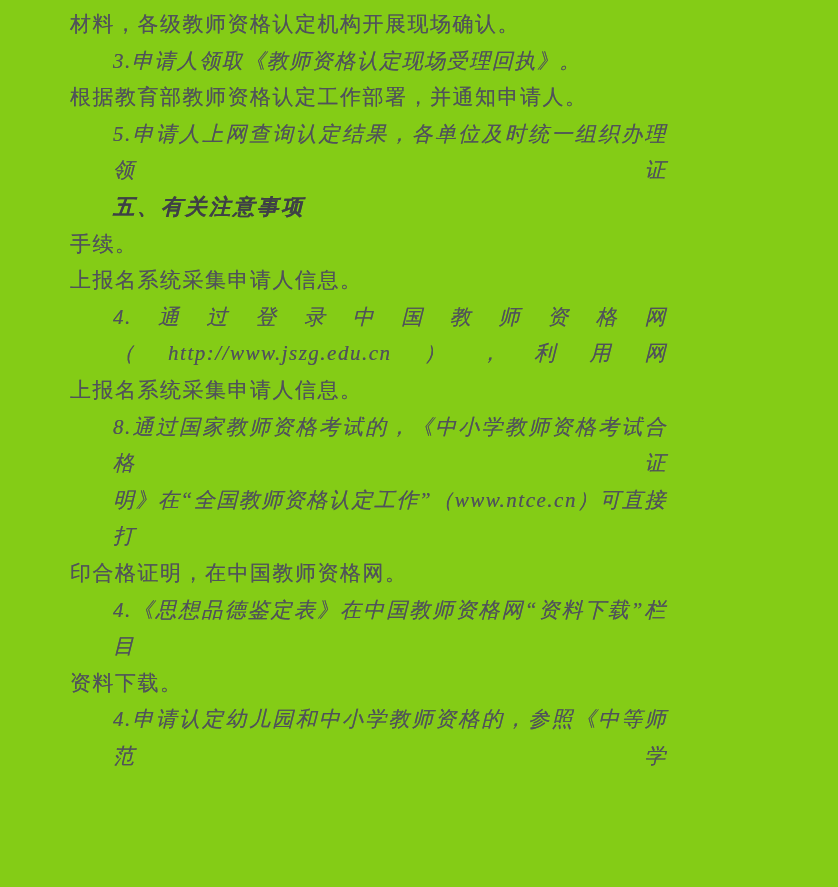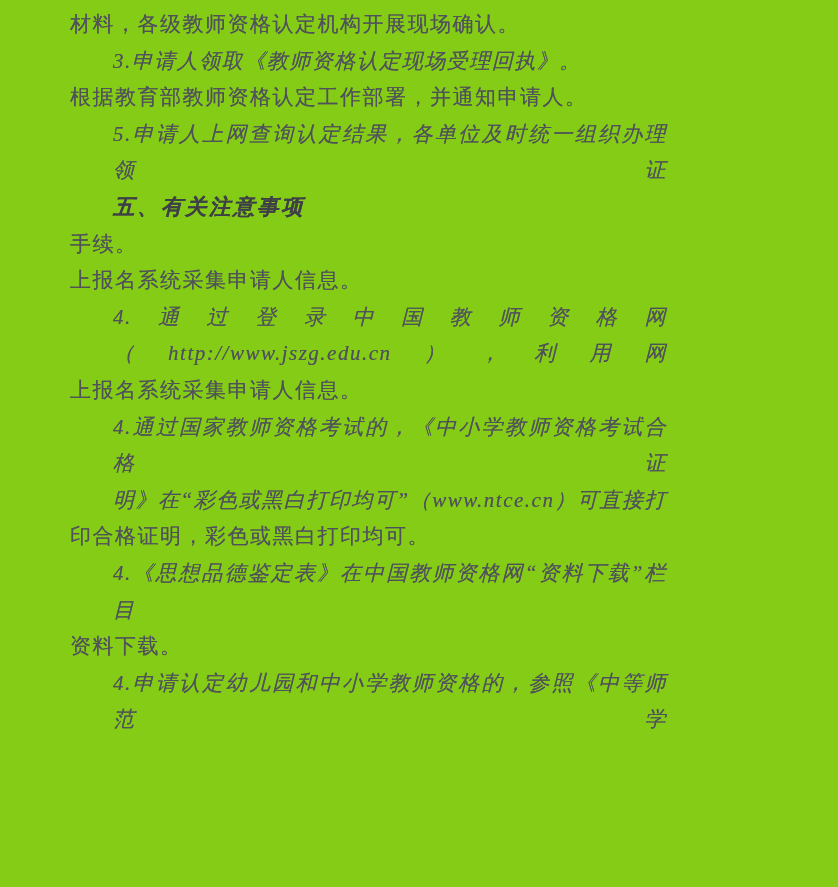--- a/index.html
+++ b/index.html
@@ -56,21 +56,21 @@
   <div class="text-block">
     <div class="line">材料，各级教师资格认定机构开展现场确认。</div>
     <div class="line indent">3.申请人领取《教师资格认定现场受理回执》。</div>
     <div class="line">根据教育部教师资格认定工作部署，并通知申请人。</div>
     <div class="line indent full">5.申请人上网查询认定结果，各单位及时统一组织办理领证</div>
     <div class="line indent heading">五、有关注意事项</div>
     <div class="line">手续。</div>
     <div class="line">上报名系统采集申请人信息。</div>
     <div class="line indent full">4.通过登录中国教师资格网（http://www.jszg.edu.cn），利用网</div>
     <div class="line">上报名系统采集申请人信息。</div>
-    <div class="line indent full">4.通过国家教师资格考试的，《中小学教师资格考试合格证</div>
-    <div class="line indent full">明》在“彩色或黑白打印均可”（www.ntce.cn）可直接打</div>
-    <div class="line">印合格证明，彩色或黑白打印均可。</div>
+    <div class="line indent full">8.通过国家教师资格考试的，《中小学教师资格考试合格证</div>
+    <div class="line indent full">明》在“全国教师资格认定工作”（www.ntce.cn）可直接打</div>
+    <div class="line">印合格证明，在中国教师资格网。</div>
     <div class="line indent full">4.《思想品德鉴定表》在中国教师资格网“资料下载”栏目</div>
     <div class="line">资料下载。</div>
     <div class="line indent full">4.申请认定幼儿园和中小学教师资格的，参照《中等师范学</div>
 
   </div>
 </div>
 
 </body></html>

